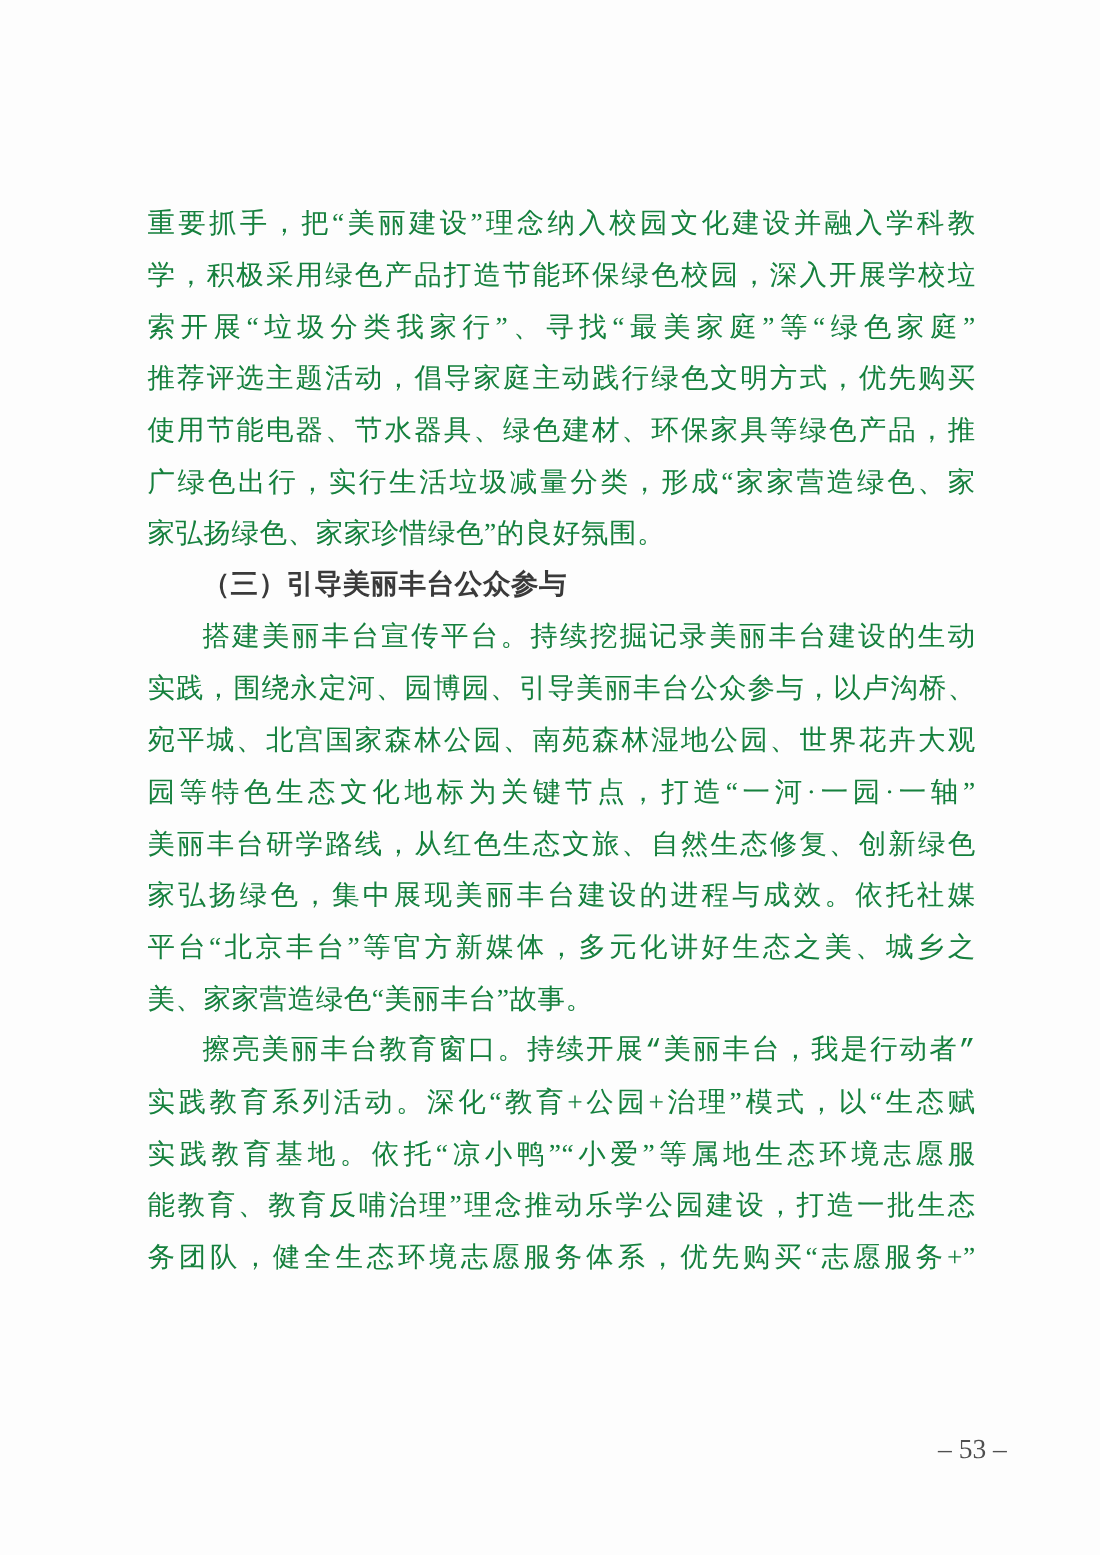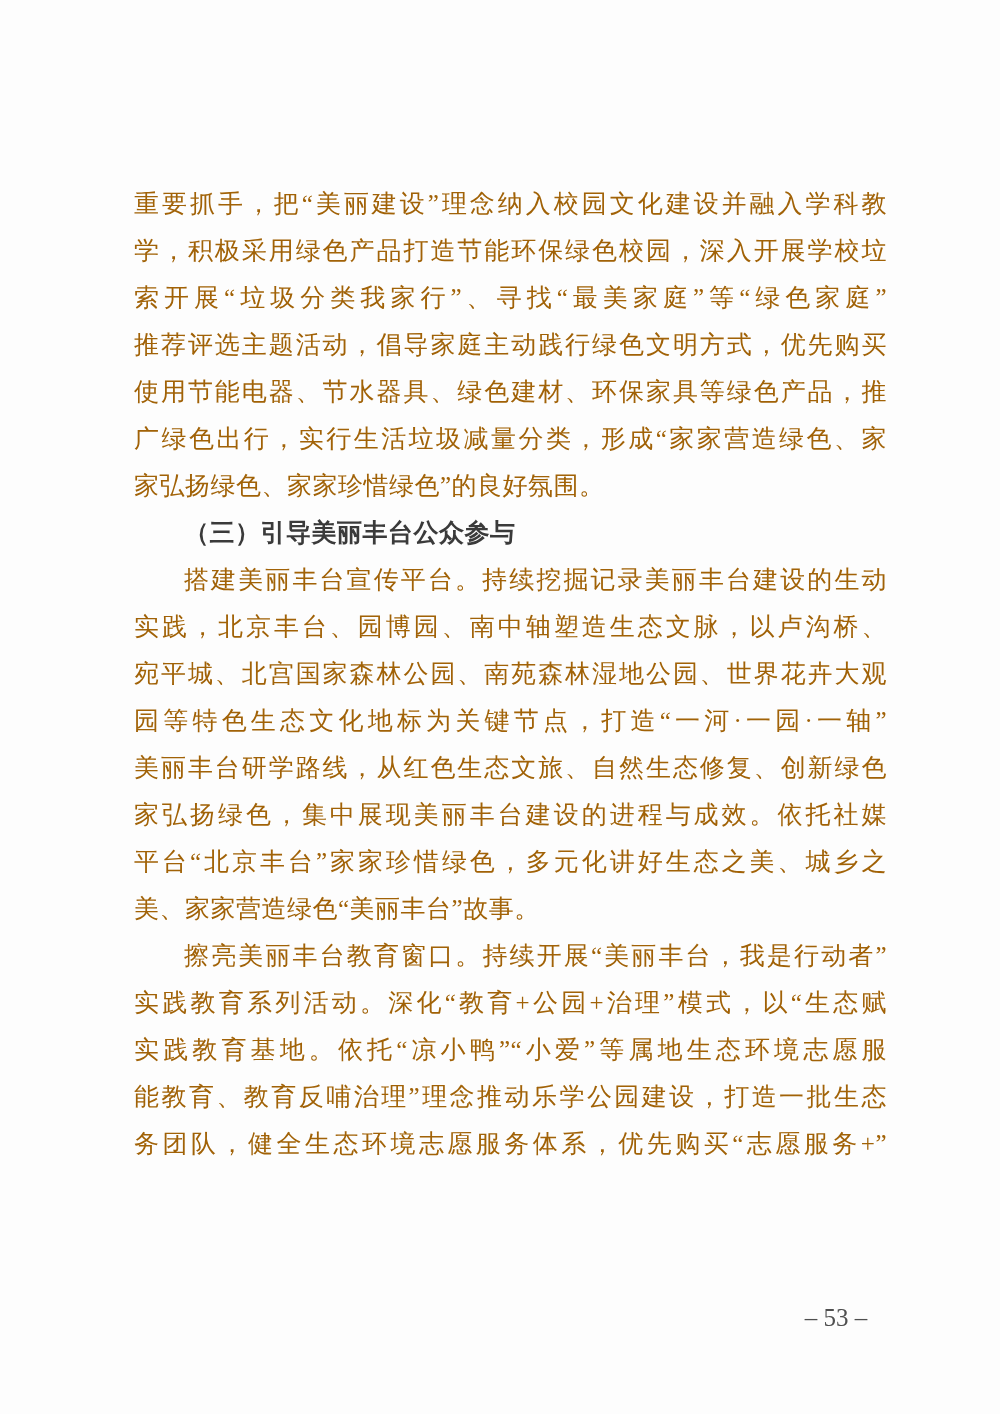--- a/index.html
+++ b/index.html
@@ -22,38 +22,39 @@
   .text-block {
     position: absolute;
     left: 134px;
     top: 180px;
     width: 753px;
   }
   .line {
     height: 47px;
     line-height: 47px;
     font-size: 25px;
-    color: #a16207;
+    color: #15803d;
     text-align: justify;
     text-align-last: left;
     letter-spacing: 0.5px;
   }
   .line.just {
     text-align-last: justify;
   }
   .line.indent {
     text-indent: 2em;
+    font-family: Liberation Mono, monospace;
   }
   .line.heading {
     font-weight: 700;
     color: #3a3a3a;
   }
   .page-number {
     position: absolute;
-    left: 776px;
+    left: 824px;
     top: 1302px;
     width: 120px;
     height: 32px;
     line-height: 32px;
     text-align: center;
     font-size: 25px;
     color: #4f4f4f;
     font-family: "Liberation Serif", serif;
   }
 </style>
@@ -64,26 +65,26 @@
   <div class="text-block">
       <div class="line just">重要抓手，把“美丽建设”理念纳入校园文化建设并融入学科教</div>
       <div class="line just">学，积极采用绿色产品打造节能环保绿色校园，深入开展学校垃</div>
       <div class="line just">索开展“垃圾分类我家行”、寻找“最美家庭”等“绿色家庭”</div>
       <div class="line just">推荐评选主题活动，倡导家庭主动践行绿色文明方式，优先购买</div>
       <div class="line just">使用节能电器、节水器具、绿色建材、环保家具等绿色产品，推</div>
       <div class="line just">广绿色出行，实行生活垃圾减量分类，形成“家家营造绿色、家</div>
       <div class="line">家弘扬绿色、家家珍惜绿色”的良好氛围。</div>
       <div class="line indent heading">（三）引导美丽丰台公众参与</div>
       <div class="line just indent">搭建美丽丰台宣传平台。持续挖掘记录美丽丰台建设的生动</div>
-      <div class="line just">实践，北京丰台、园博园、南中轴塑造生态文脉，以卢沟桥、</div>
+      <div class="line just">实践，围绕永定河、园博园、引导美丽丰台公众参与，以卢沟桥、</div>
       <div class="line just">宛平城、北宫国家森林公园、南苑森林湿地公园、世界花卉大观</div>
       <div class="line just">园等特色生态文化地标为关键节点，打造“一河·一园·一轴”</div>
       <div class="line just">美丽丰台研学路线，从红色生态文旅、自然生态修复、创新绿色</div>
       <div class="line just">家弘扬绿色，集中展现美丽丰台建设的进程与成效。依托社媒</div>
-      <div class="line just">平台“北京丰台”家家珍惜绿色，多元化讲好生态之美、城乡之</div>
+      <div class="line just">平台“北京丰台”等官方新媒体，多元化讲好生态之美、城乡之</div>
       <div class="line">美、家家营造绿色“美丽丰台”故事。</div>
       <div class="line just indent">擦亮美丽丰台教育窗口。持续开展“美丽丰台，我是行动者”</div>
       <div class="line just">实践教育系列活动。深化“教育+公园+治理”模式，以“生态赋</div>
       <div class="line just">实践教育基地。依托“凉小鸭”“小爱”等属地生态环境志愿服</div>
       <div class="line just">能教育、教育反哺治理”理念推动乐学公园建设，打造一批生态</div>
       <div class="line just">务团队，健全生态环境志愿服务体系，优先购买“志愿服务+”</div>
     </div>
   <div class="page-number">– 53 –</div>
 </div>
 

